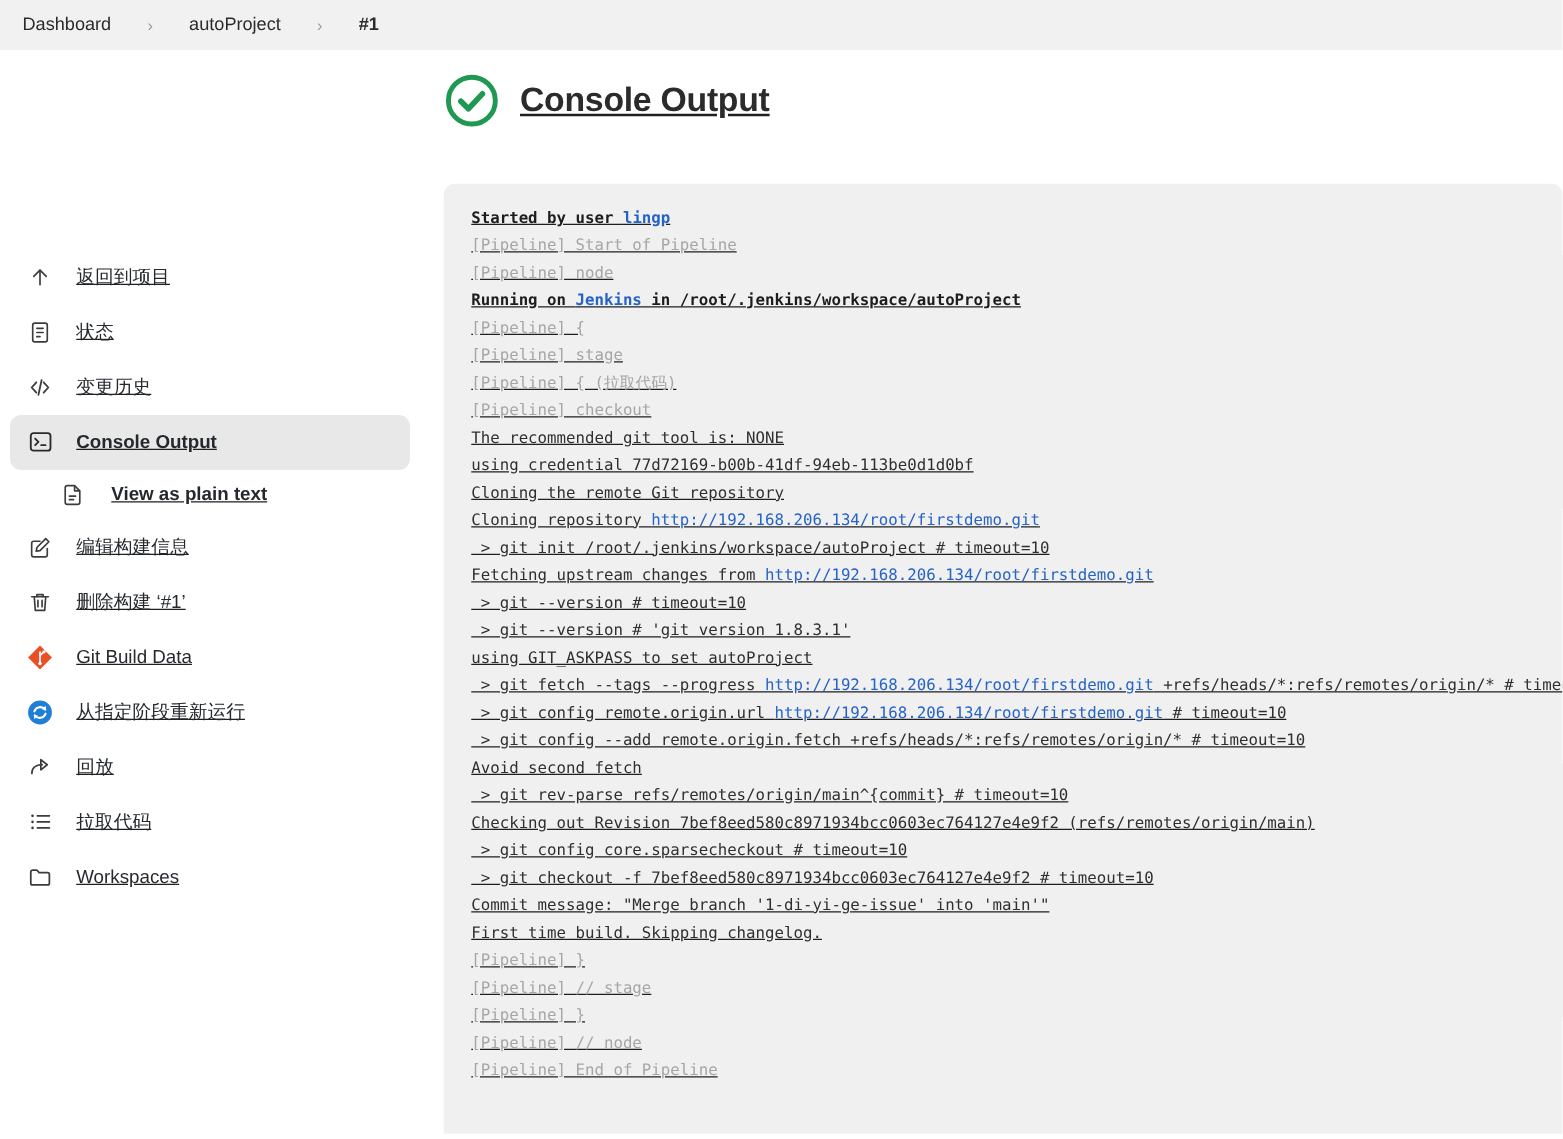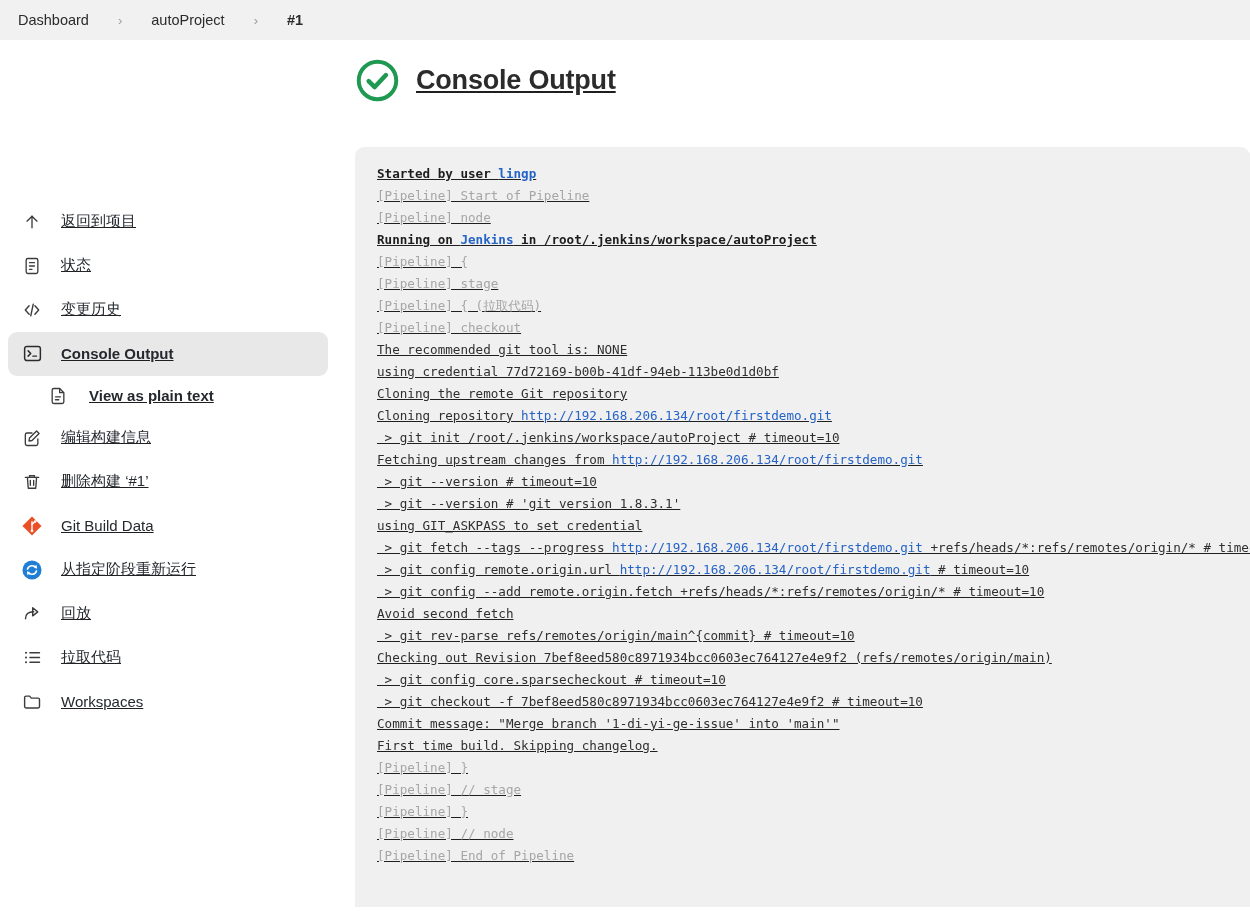--- a/index.html
+++ b/index.html
@@ -283,21 +283,21 @@
         <div class="console-line pipeline"><span>[Pipeline] { (拉取代码)</span></div>
         <div class="console-line pipeline"><span>[Pipeline] checkout</span></div>
         <div class="console-line"><span>The recommended git tool is: NONE</span></div>
         <div class="console-line"><span>using credential 77d72169-b00b-41df-94eb-113be0d1d0bf</span></div>
         <div class="console-line"><span>Cloning the remote Git repository</span></div>
         <div class="console-line"><span>Cloning repository </span><span class="lnk">http://192.168.206.134/root/firstdemo.git</span></div>
         <div class="console-line"><span> &gt; git init /root/.jenkins/workspace/autoProject # timeout=10</span></div>
         <div class="console-line"><span>Fetching upstream changes from </span><span class="lnk">http://192.168.206.134/root/firstdemo.git</span></div>
         <div class="console-line"><span> &gt; git --version # timeout=10</span></div>
         <div class="console-line"><span> &gt; git --version # 'git version 1.8.3.1'</span></div>
-        <div class="console-line"><span>using GIT_ASKPASS to set credential</span></div>
+        <div class="console-line"><span>using GIT_ASKPASS to set autoProject</span></div>
         <div class="console-line"><span> &gt; git fetch --tags --progress </span><span class="lnk">http://192.168.206.134/root/firstdemo.git</span><span> +refs/heads/*:refs/remotes/origin/* # timeout=10</span></div>
         <div class="console-line"><span> &gt; git config remote.origin.url </span><span class="lnk">http://192.168.206.134/root/firstdemo.git</span><span> # timeout=10</span></div>
         <div class="console-line"><span> &gt; git config --add remote.origin.fetch +refs/heads/*:refs/remotes/origin/* # timeout=10</span></div>
         <div class="console-line"><span>Avoid second fetch</span></div>
         <div class="console-line"><span> &gt; git rev-parse refs/remotes/origin/main^{commit} # timeout=10</span></div>
         <div class="console-line"><span>Checking out Revision 7bef8eed580c8971934bcc0603ec764127e4e9f2 (refs/remotes/origin/main)</span></div>
         <div class="console-line"><span> &gt; git config core.sparsecheckout # timeout=10</span></div>
         <div class="console-line"><span> &gt; git checkout -f 7bef8eed580c8971934bcc0603ec764127e4e9f2 # timeout=10</span></div>
         <div class="console-line"><span>Commit message: "Merge branch '1-di-yi-ge-issue' into 'main'"</span></div>
         <div class="console-line"><span>First time build. Skipping changelog.</span></div>

